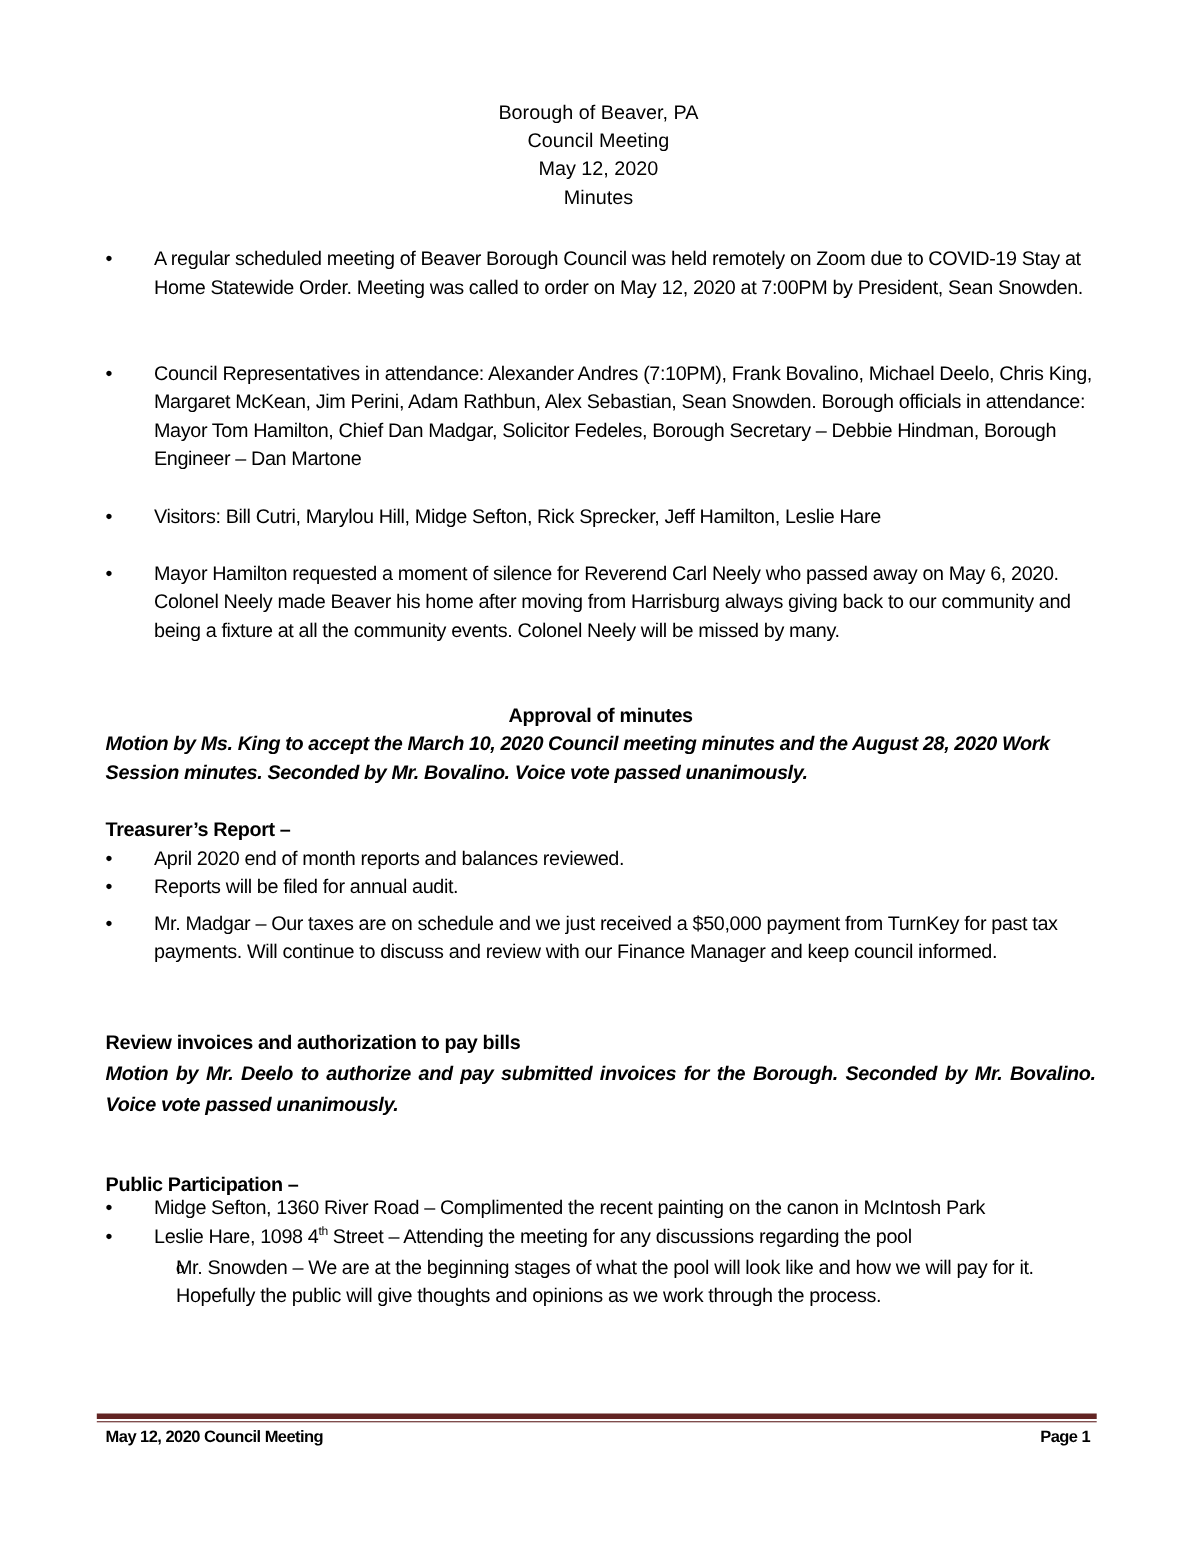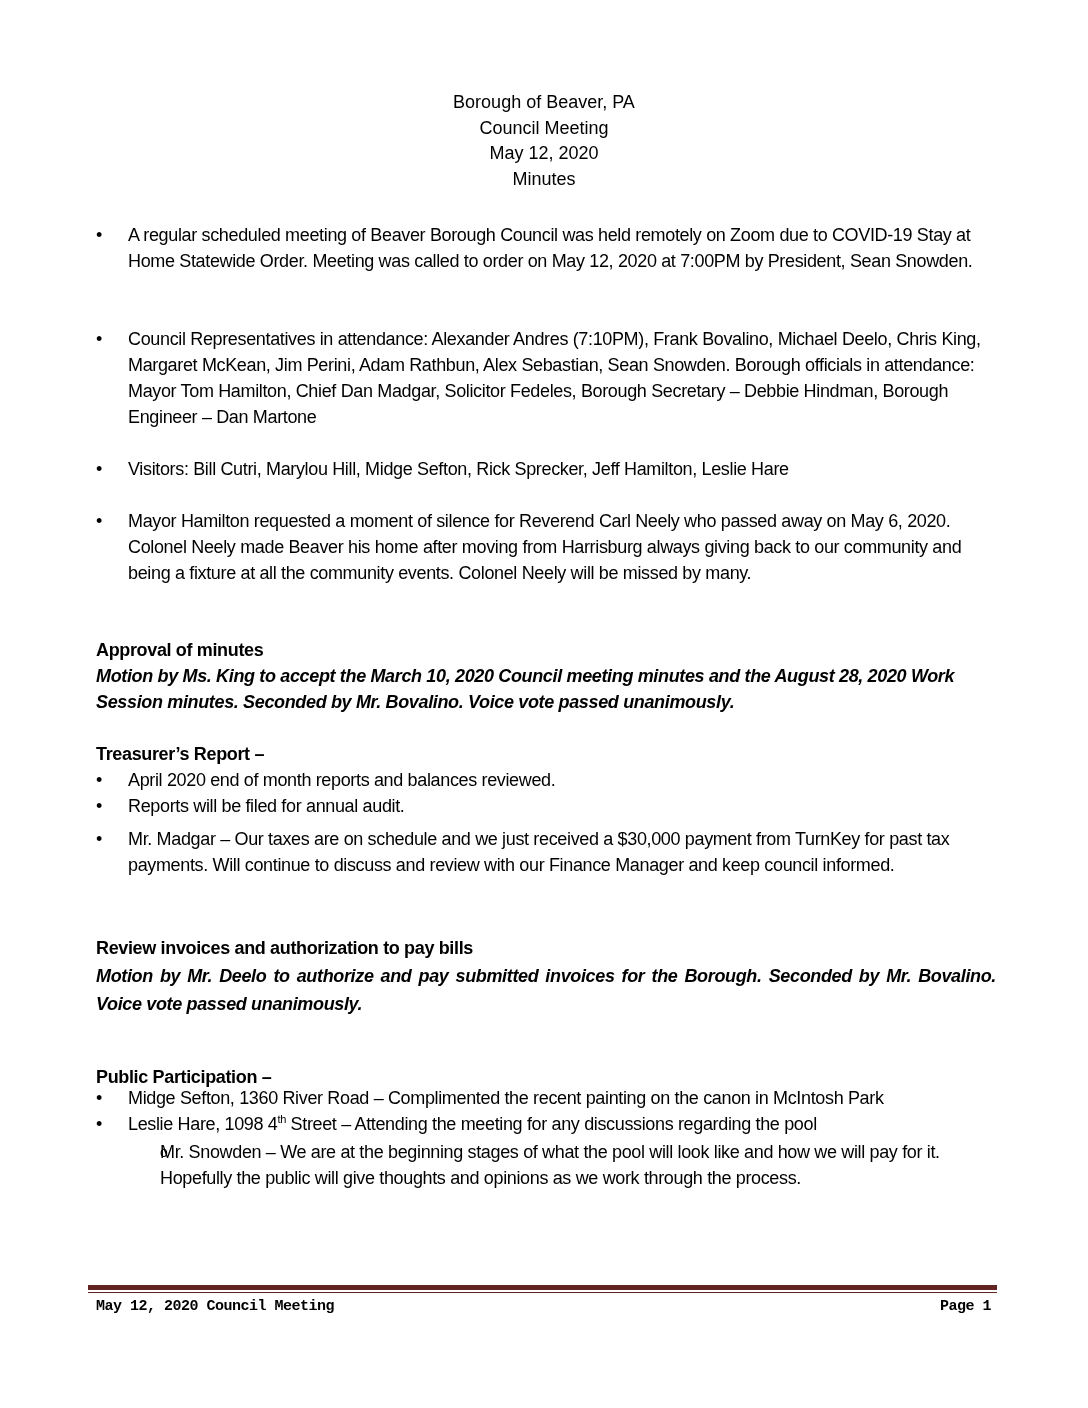--- a/index.html
+++ b/index.html
@@ -4,31 +4,31 @@
 <style>
   html, body { margin: 0; padding: 0; background: #ffffff; }
   body { width: 1088px; height: 1408px; position: relative; overflow: hidden;
          font-family: "Liberation Sans", sans-serif; color: #000; }
   .page { position: absolute; left: 0; top: 0; width: 948px; height: 1408px; }
   .title-block { position: absolute; left: 0; top: 90px; width: 1088px; text-align: center;
                  font-size: 18px; line-height: 25.5px; }
   .txt { font-size: 18px; line-height: 26px; letter-spacing: -0.35px; }
   .bul { position: absolute; left: 96px; width: 900px; }
   .bul .dot { position: absolute; left: 0; top: 0; width: 32px; }
-  .bul .body { margin-left: 32px; }
+  .bul .body { margin-left: 44px; }
   .heading { position: absolute; left: 96px; width: 900px; font-weight: bold; }
   .motion { position: absolute; left: 96px; width: 900px; font-weight: bold; font-style: italic; }
   .motion.justify { text-align: justify; text-align-last: left; line-height: 28px; }
   .sub { position: absolute; left: 160px; width: 840px; }
   .sub .dot { position: absolute; left: 0; top: 0; width: 32px; font-size: 14px; }
   .sub .body { }
   sup { font-size: 11px; line-height: 0; }
   .footer-line-thick { position: absolute; left: 88px; top: 1285px; width: 909px; height: 5px; background: #622423; }
   .footer-line-thin { position: absolute; left: 88px; top: 1292px; width: 909px; height: 1px; background: #622423; }
-  .footer { position: absolute; left: 96px; top: 1298px; width: 895px; font-family: Liberation Mono, monospace;
+  .footer { position: absolute; left: 96px; top: 1298px; width: 895px; font-family: Liberation Sans, sans-serif;
             font-size: 15px; font-weight: bold; display: flex; justify-content: space-between; letter-spacing: -0.5px; }
 </style>
 </head>
 <body>
 
 <div class="page">
 
   <div class="title-block">
     <div>Borough of Beaver, PA</div>
     <div>Council Meeting</div>
@@ -49,35 +49,35 @@
   <div class="bul txt" style="top:456px;">
     <span class="dot">•</span>
     <div class="body">Visitors:  Bill Cutri, Marylou Hill, Midge Sefton, Rick Sprecker, Jeff Hamilton, Leslie Hare</div>
   </div>
 
   <div class="bul txt" style="top:508px;">
     <span class="dot">•</span>
     <div class="body">Mayor Hamilton requested a moment of silence for Reverend Carl Neely who passed away on May 6, 2020.  Colonel Neely made Beaver his home after moving from Harrisburg always giving back to our community and being a fixture at all the community events. Colonel Neely will be missed by many.</div>
   </div>
 
-  <div class="heading txt" style="top:637px;">Approval of minutes</div>
+  <div class="heading txt" style="top:637px;text-align:center;">Approval of minutes</div>
   <div class="motion txt" style="top:663px;">Motion by Ms. King to accept the March 10, 2020 Council meeting minutes and the August 28, 2020 Work Session minutes.  Seconded by Mr. Bovalino. Voice vote passed unanimously.</div>
 
   <div class="heading txt" style="top:741px;">Treasurer’s Report –</div>
   <div class="bul txt" style="top:767px;">
     <span class="dot">•</span>
     <div class="body">April 2020 end of month reports and balances reviewed.</div>
   </div>
   <div class="bul txt" style="top:793px;">
     <span class="dot">•</span>
     <div class="body">Reports will be filed for annual audit.</div>
   </div>
   <div class="bul txt" style="top:826px;">
     <span class="dot">•</span>
-    <div class="body">Mr. Madgar – Our taxes are on schedule and we just received a $30,000 payment from TurnKey for past tax payments.  Will continue to discuss and review with our Finance Manager and keep council informed.</div>
+    <div class="body">Mr. Madgar – Our taxes are on schedule and we just received a $50,000 payment from TurnKey for past tax payments.  Will continue to discuss and review with our Finance Manager and keep council informed.</div>
   </div>
 
   <div class="heading txt" style="top:935px;">Review invoices and authorization to pay bills</div>
   <div class="motion justify txt" style="top:962px;">Motion by Mr. Deelo to authorize and pay submitted invoices for the Borough. Seconded by Mr. Bovalino. Voice vote passed unanimously.</div>
 
   <div class="heading txt" style="top:1064px;">Public Participation –</div>
   <div class="bul txt" style="top:1085px;">
     <span class="dot">•</span>
     <div class="body">Midge Sefton, 1360 River Road – Complimented the recent painting on the canon in McIntosh Park</div>
   </div>

